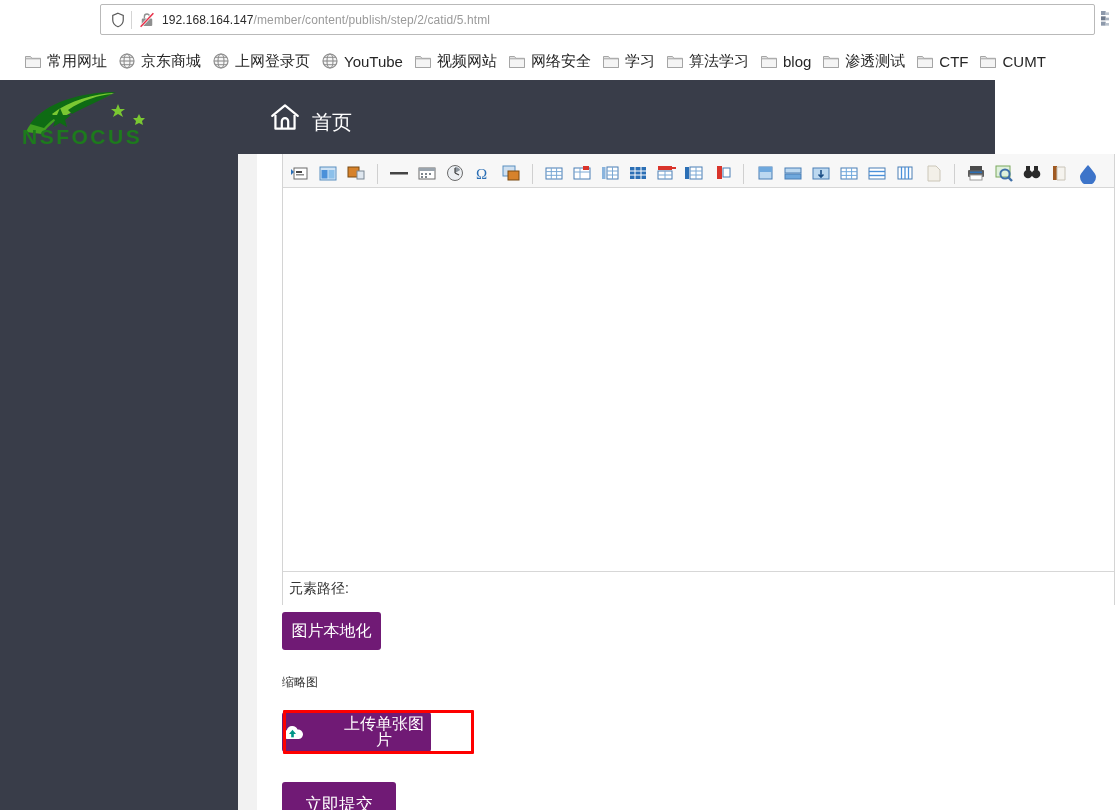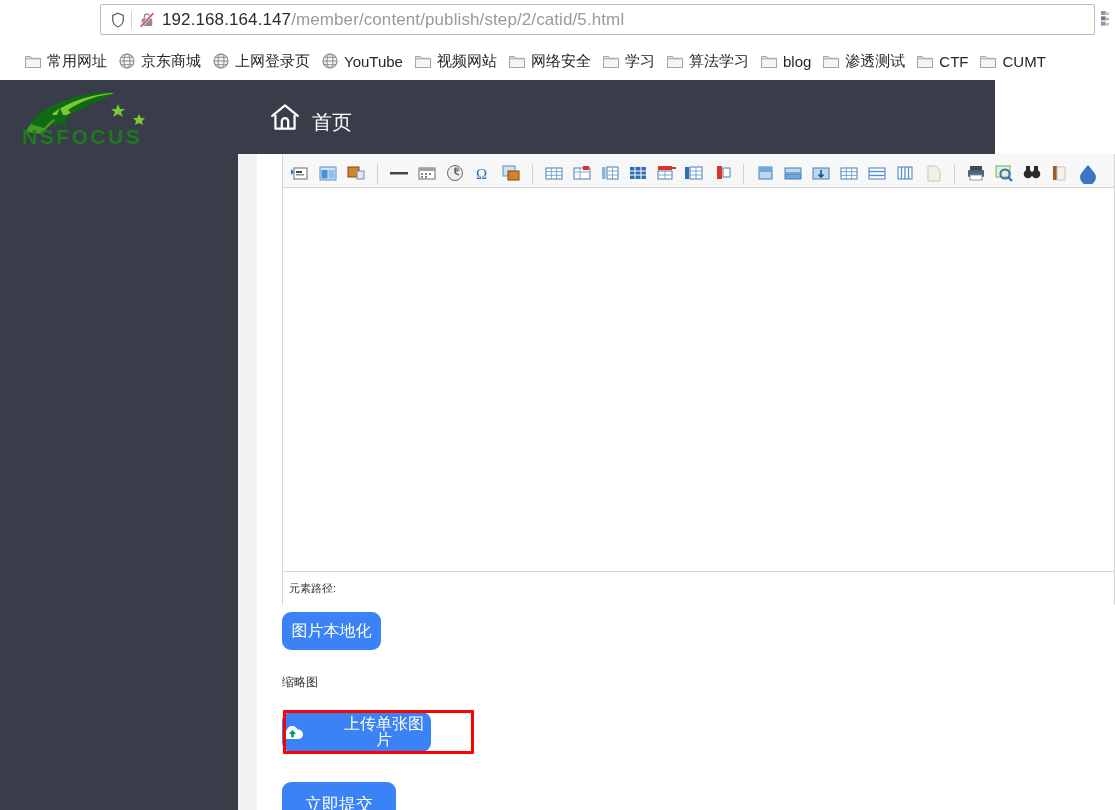--- a/index.html
+++ b/index.html
@@ -63,21 +63,21 @@
   .nosecure-icon {
     width: 20px;
     height: 20px;
     flex: 0 0 auto;
     display: flex;
     align-items: center;
     justify-content: center;
     margin-right: 5px;
   }
   .url-text {
-    font-size: 17px;
+    font-size: 12px;
     color: #9a9a9a;
     white-space: nowrap;
     letter-spacing: 0.1px;
     font-family: "Liberation Sans", "DejaVu Sans", sans-serif;
   }
   .url-host {
     color: #2b2b2b;
   }
   .ext-icon {
     position: absolute;
@@ -255,32 +255,32 @@
     width: 100%;
     height: 34px;
     border-top: 1px solid #d7d7d7;
     box-sizing: border-box;
     display: flex;
     align-items: center;
     padding-left: 6px;
     background: #ffffff;
   }
   .element-path-label {
-    font-size: 11px;
+    font-size: 14px;
     color: #333333;
     font-family: Liberation Sans, sans-serif;
   }
 
   
   .btn-teal {
     position: absolute;
-    background: #3b82f6;
+    background: #701a75;
     color: #ffffff;
     border: none;
-    border-radius: 9px;
+    border-radius: 3px;
     font-size: 16px;
     font-family: "Liberation Sans", "DejaVu Sans", sans-serif;
     cursor: pointer;
     display: flex;
     align-items: center;
     justify-content: center;
     padding: 0;
     line-height: 1;
   }
   #localize-btn {

